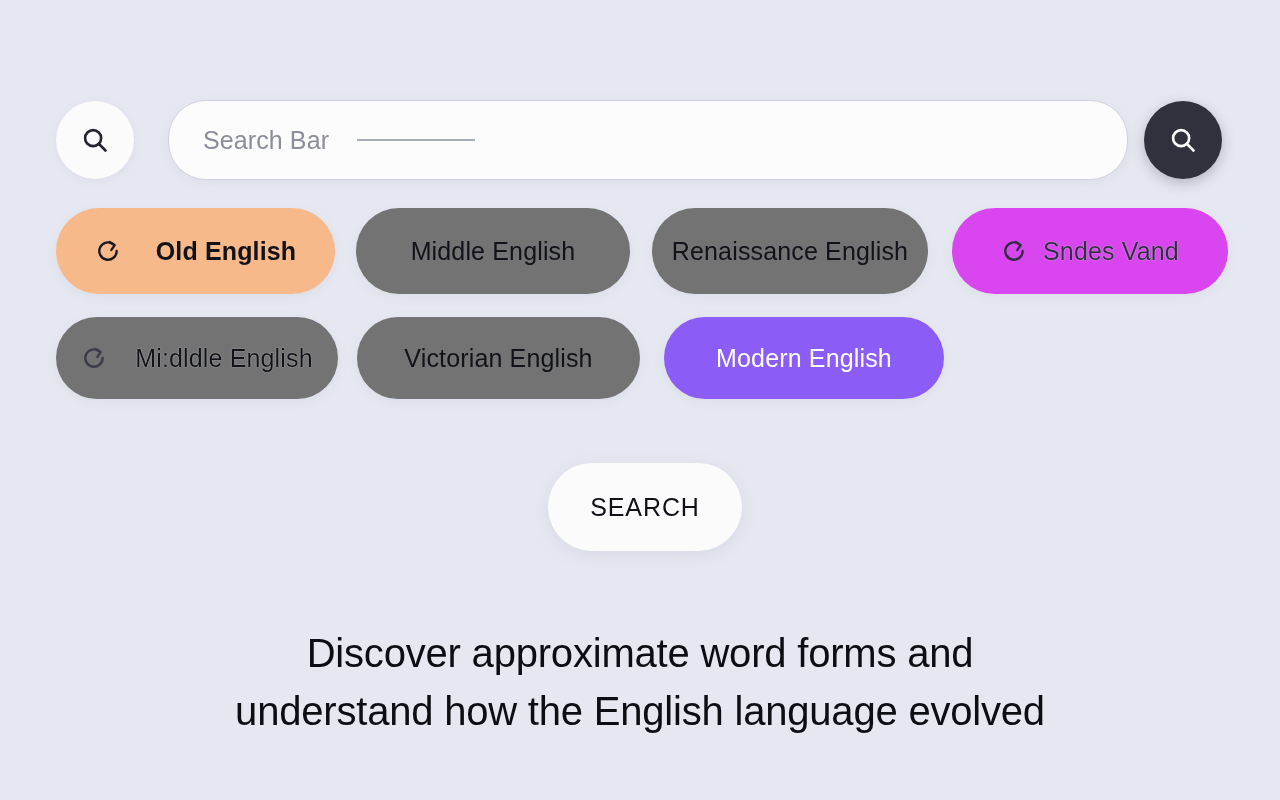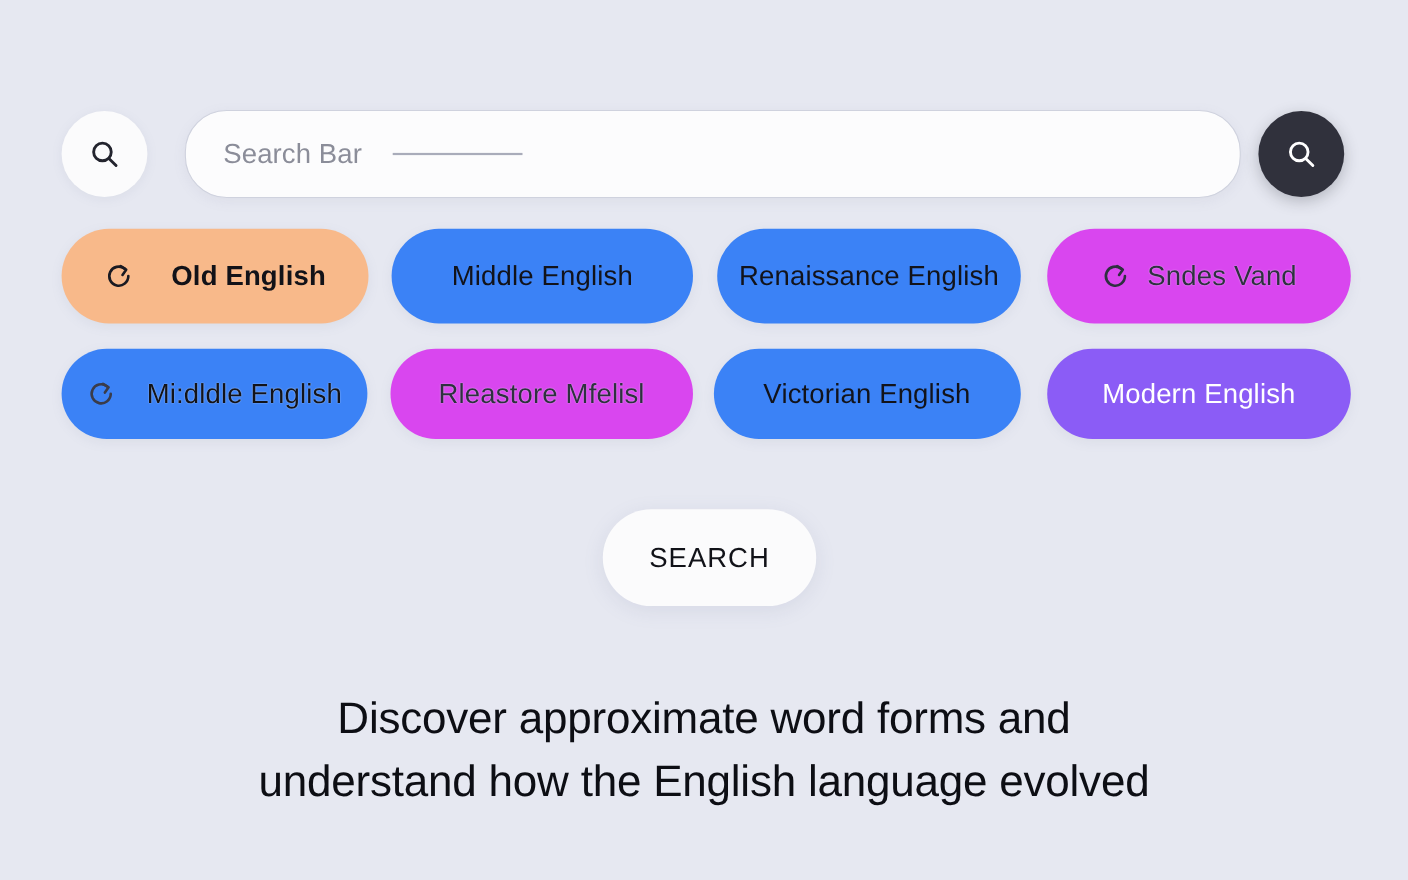--- a/index.html
+++ b/index.html
@@ -101,21 +101,21 @@
     display: flex;
     align-items: center;
     justify-content: center;
     gap: 16px;
     font-size: 25px;
     letter-spacing: 0.15px;
     white-space: nowrap;
     box-shadow: 0 3px 11px rgba(120,125,160,0.10);
   }
 
-  .chip-white  { background: #3b82f6; color: #12131a; }
+  .chip-white  { background: #737373; color: #12131a; }
   .chip-peach  { background: #f8b98a; color: #121218; font-weight: bold; gap: 35px; }
   .chip-grey   { background: #d946ef; color: #2e3040; }
   .chip-dark   { background: #8b5cf6; color: #ffffff; }
 
   .chip-label.blurred {
     filter: blur(0.55px);
     text-shadow: 0 0 1.2px rgba(255,255,255,0.75);
   }
 
   
@@ -226,23 +226,20 @@
 <div class="chip-row row2">
 
   <div class="chip chip-white c-mid2">
     <svg class="spinner-icon" viewBox="0 0 24 24" fill="none">
       <path d="M20 12a8 8 0 1 1-3.1-6.3" stroke="#3a3c4a" stroke-width="2.2" stroke-linecap="round"></path>
       <path d="M13.5 3.6 18.2 6.6 15.1 11" stroke="#3a3c4a" stroke-width="2.2" stroke-linecap="round" stroke-linejoin="round" fill="none"></path>
     </svg>
     <span class="chip-label blurred">Mi:dldle English</span>
   </div>
 
-  <div class="chip chip-grey c-rle">
-    <span class="chip-label blurred">Rleastore Mfelisl</span>
-  </div>
 
   <div class="chip chip-white c-vic">
     <span class="chip-label">Victorian English</span>
   </div>
 
   <div class="chip chip-dark c-mod">
     <span class="chip-label">Modern English</span>
   </div>
 
 </div>

